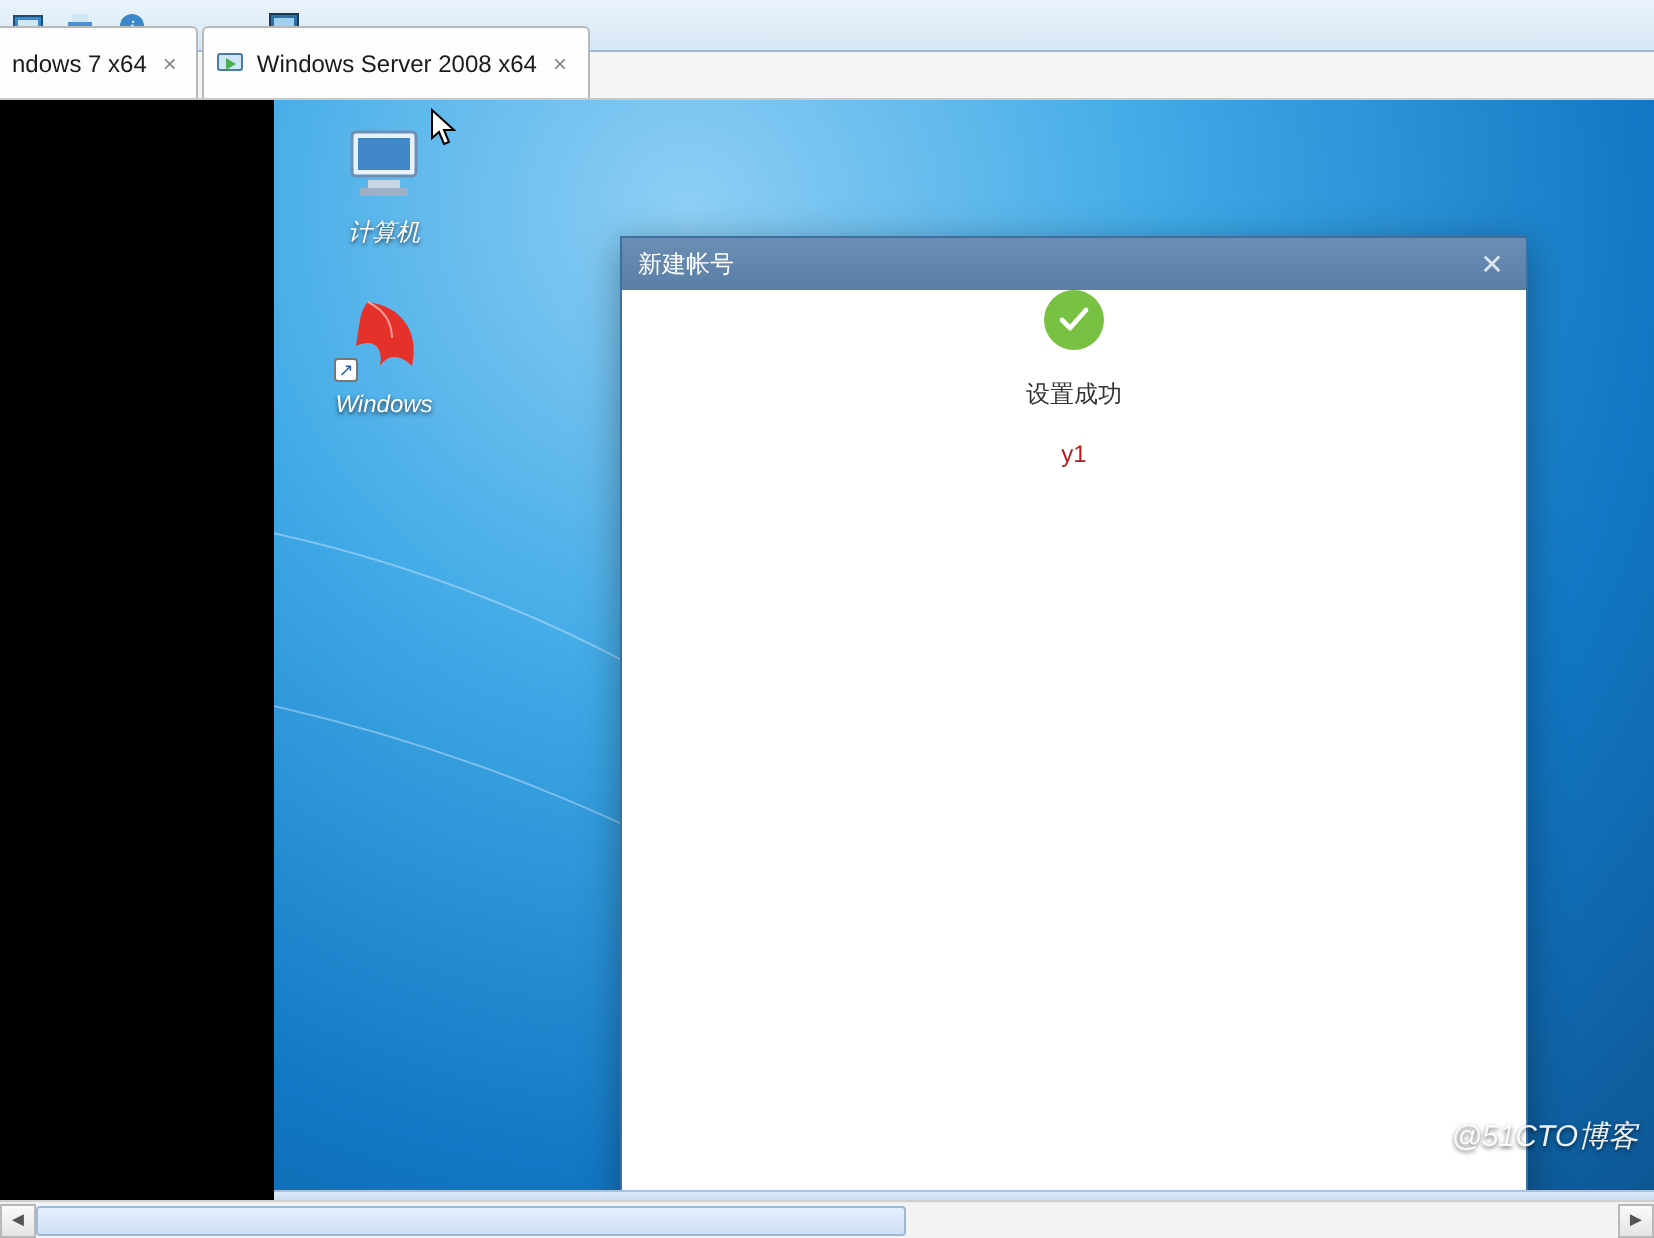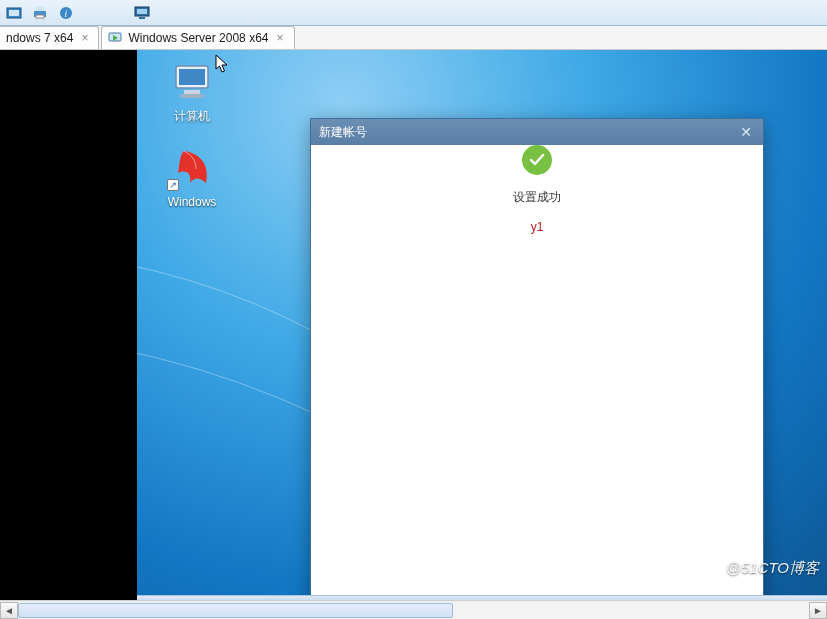--- a/index.html
+++ b/index.html
@@ -18,21 +18,21 @@
     .tb-icon { width: 16px; height: 16px; display: inline-flex; align-items: center; justify-content: center; }
     
     .tab-bar {
       height: 24px;
       background: #f5f5f5;
       border-bottom: 1px solid #c9c9c9;
       display: flex; align-items: flex-end;
       font-size: 12px;
     }
     .tab {
-      height: 23px; display: flex; align-items: center; gap: 6px;
+      height: 36px; display: flex; align-items: center; gap: 6px;
       padding: 0 8px 0 6px; border: 1px solid #b9b9b9; border-bottom: none;
       border-radius: 3px 3px 0 0; background: #fdfdfd; margin-right: 2px;
       color: #1a1a1a;
     }
     .tab .tab-label { white-space: nowrap; }
     .tab .tab-close { color: #888; font-size: 12px; cursor: pointer; padding: 0 2px; }
     .tab-cutoff { border-left: none; border-radius: 0 3px 0 0; }
     .tab-icon { width:14px; height:14px; display:inline-flex; align-items:center; justify-content:center; }
     .tab-icon svg { width:14px; height:14px; }
     
@@ -60,21 +60,21 @@
       width: 80px;
     }
     .dicon {
       width: 74px; text-align: center; margin-bottom: 22px;
       color: #fff; font-size: 12px;
     }
     .dicon .d-img {
       width: 44px; height: 44px; margin: 0 auto 4px;
       display: flex; align-items: center; justify-content: center;
     }
-    .dicon .d-label { text-shadow: 0 1px 2px rgba(0,0,0,.7); }
+    .dicon .d-label { text-shadow: 0 1px 2px rgba(0,0,0,.7); font-style: italic; }
     
     .shortcut-badge {
       position: absolute; left: 12px; bottom: 18px;
       width: 12px; height: 12px; background: #fff;
       border: 1px solid #777; border-radius: 2px;
       display:flex; align-items:center; justify-content:center;
       font-size: 9px; color:#2a5caa;
     }
     .dicon { position: relative; }
     

